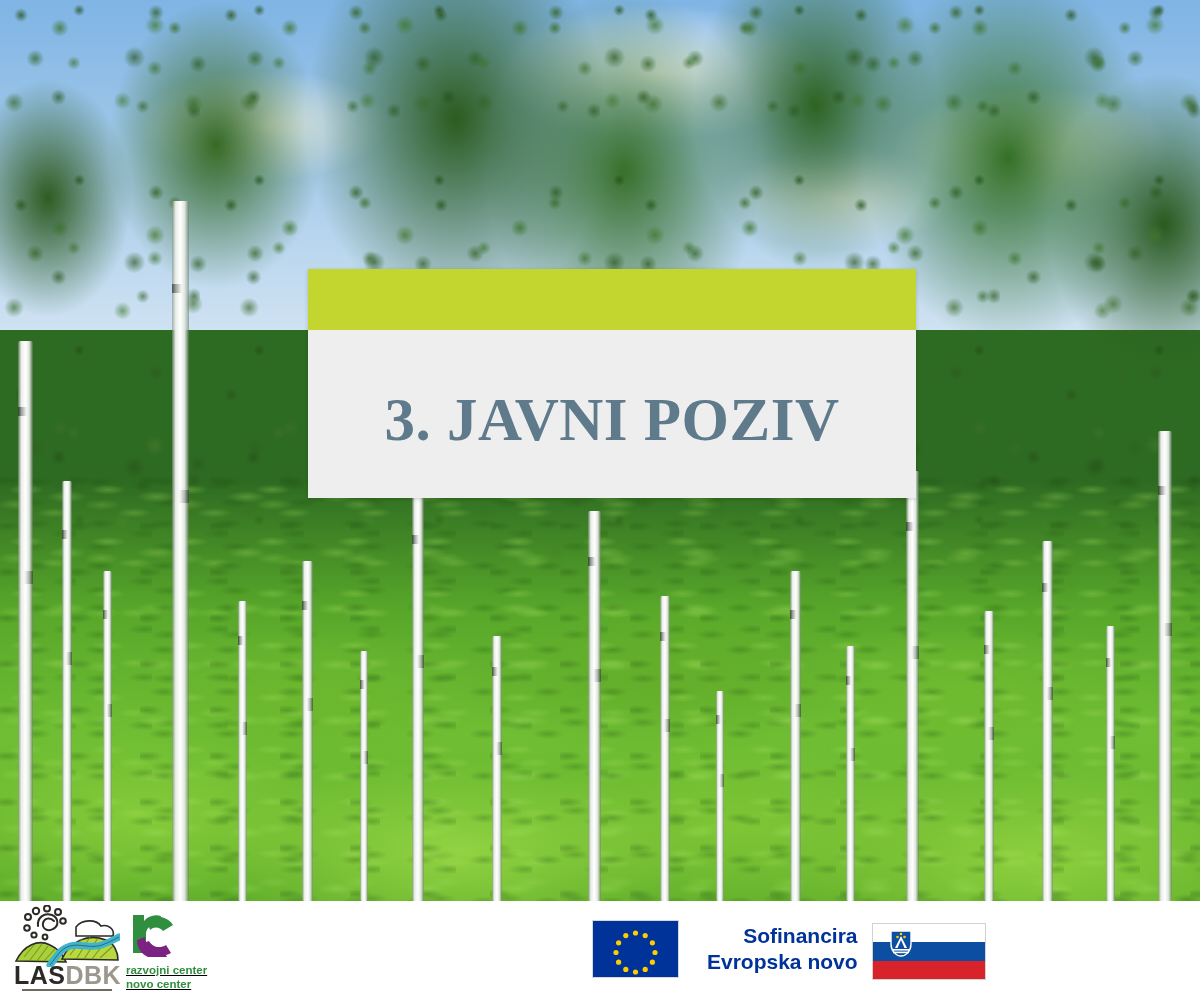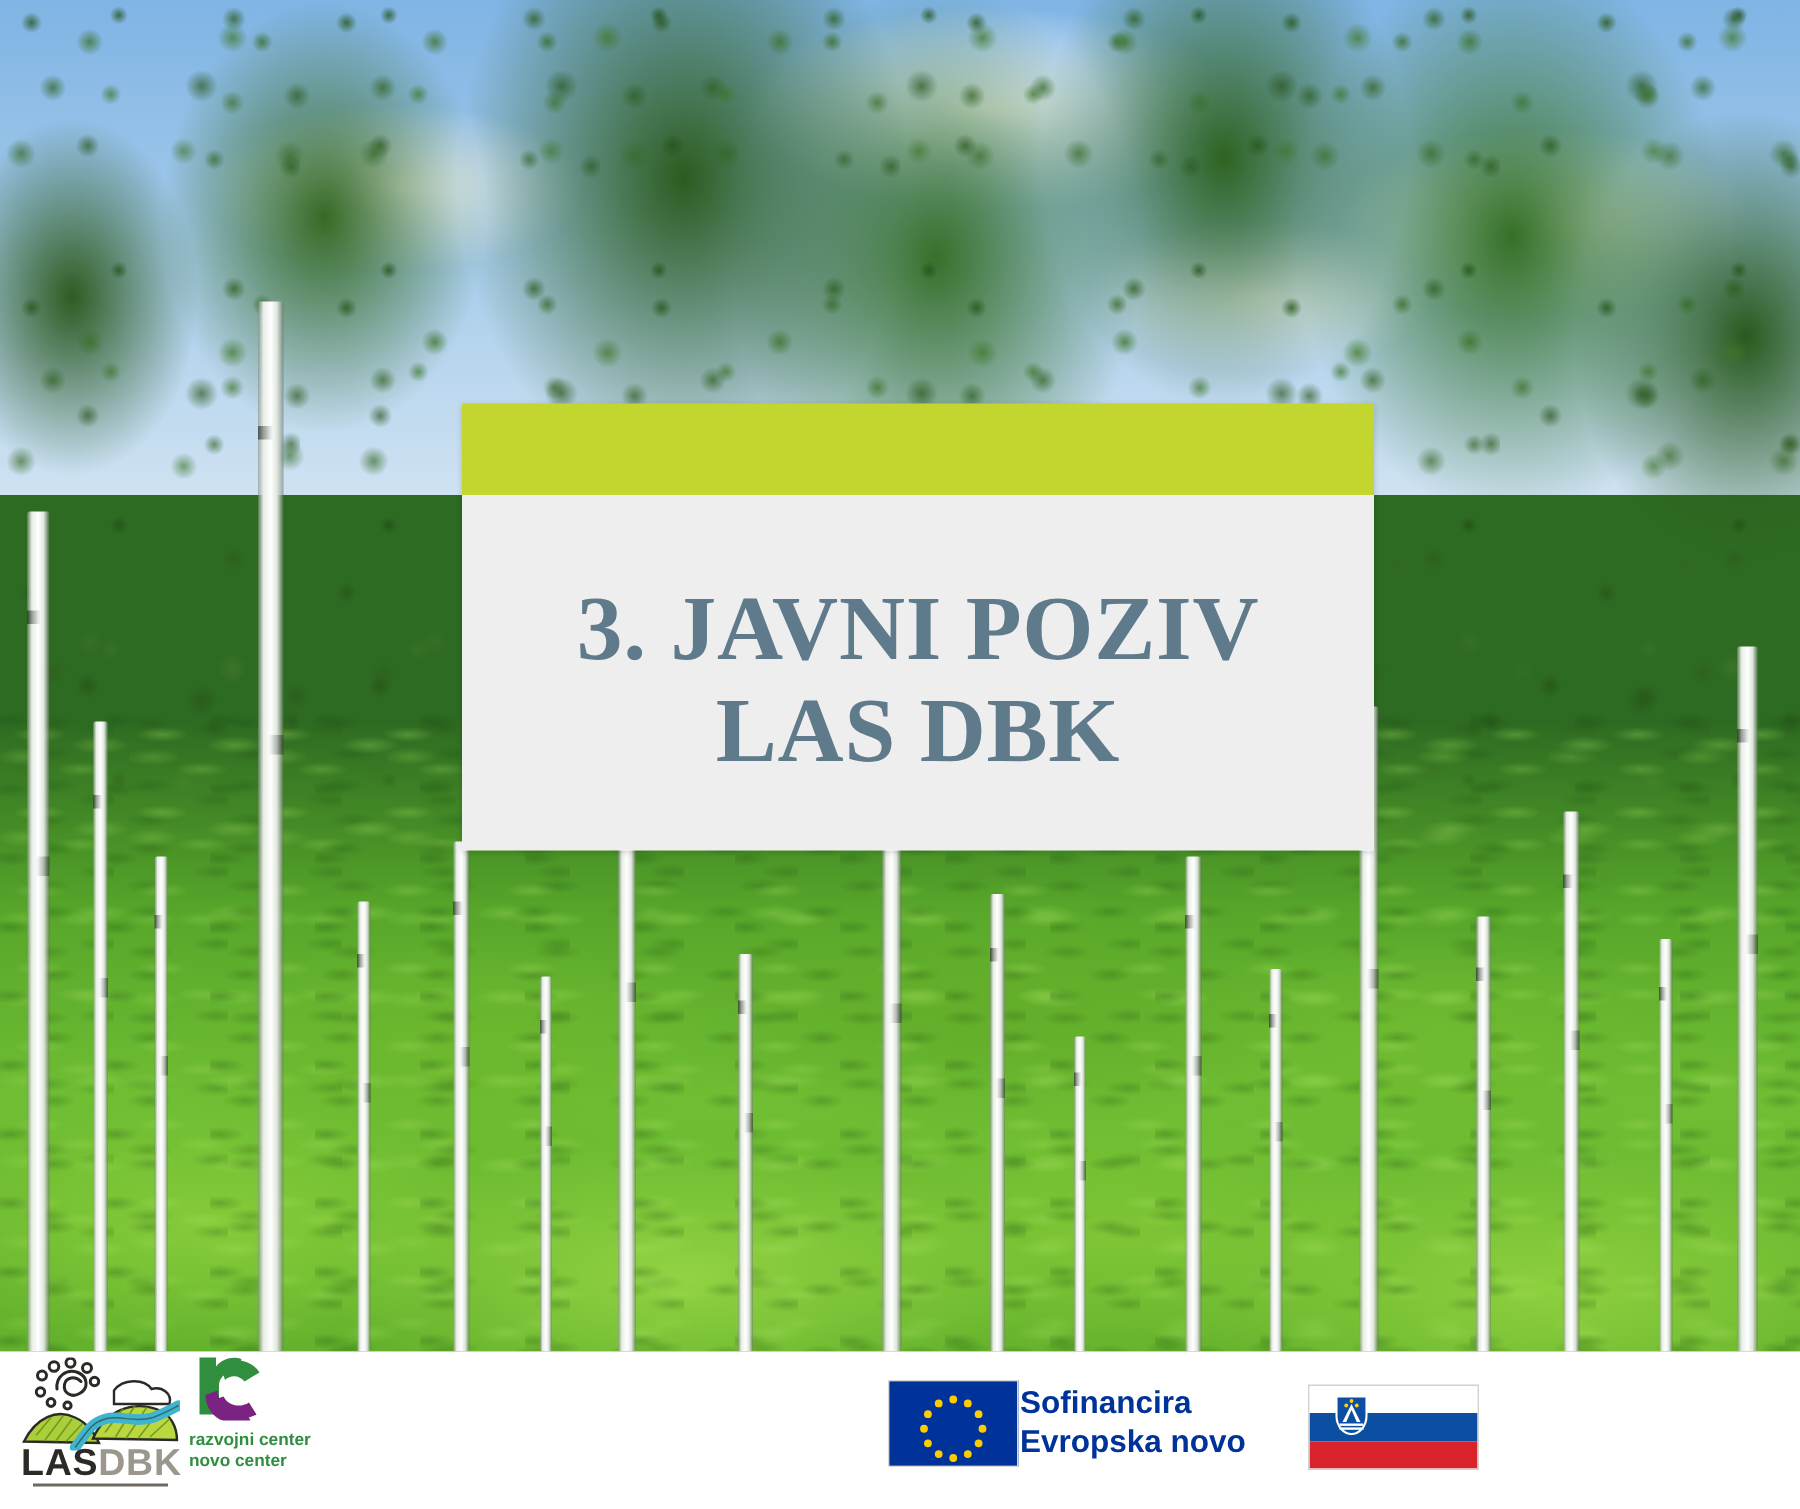--- a/index.html
+++ b/index.html
@@ -231,23 +231,24 @@
     top: 84px;
     width: 90px;
     height: 2px;
     background: #6f6a60;
   }
 
   
   .logo-rc {
     position: absolute;
     left: 126px;
-    top: 0;
+    top: 10px;
     width: 110px;
     height: 86px;
+    text-decoration: underline;
   }
   .rc-mark {
     position: relative;
     width: 56px;
     height: 46px;
     margin-left: 1px;
   }
   .rc-text {
     margin-top: 6px;
     font-family: "Liberation Sans", sans-serif;
@@ -259,21 +260,22 @@
   }
   .rc-text span { display: block; }
 
   
   .logo-eu {
     position: absolute;
     left: 592px;
     top: 19px;
     display: flex;
     align-items: center;
-    gap: 1px;
+    gap: 28px;
+    text-align: right;
   }
   .eu-flag {
     position: relative;
     width: 87px;
     height: 58px;
     background: #003399;
     border: 1px solid #d8d8d8;
     box-sizing: border-box;
   }
   .eu-text {
@@ -364,21 +366,20 @@
     <div class="trunk" style="left:1042px;height:360px; width:11px;"></div>
     <div class="trunk" style="left:1106px;height:275px; width:9px;"></div>
     <div class="trunk" style="left:1158px;height:470px; width:14px;"></div>
   </div>
 
   <div class="title-card">
     <div class="title-card-band"></div>
     <div class="title-card-body">
       <h1 class="title-text">
         <span class="title-line">3. JAVNI POZIV</span>
-        <span class="title-line">LAS DBK</span>
       </h1>
     </div>
   </div>
 
   <div class="footer">
     <div class="footer-inner">
 
       <div class="logo-lasdbk">
         <div class="lasdbk-art">
           <svg width="106" height="62" viewBox="0 0 106 62" xmlns="http://www.w3.org/2000/svg">

